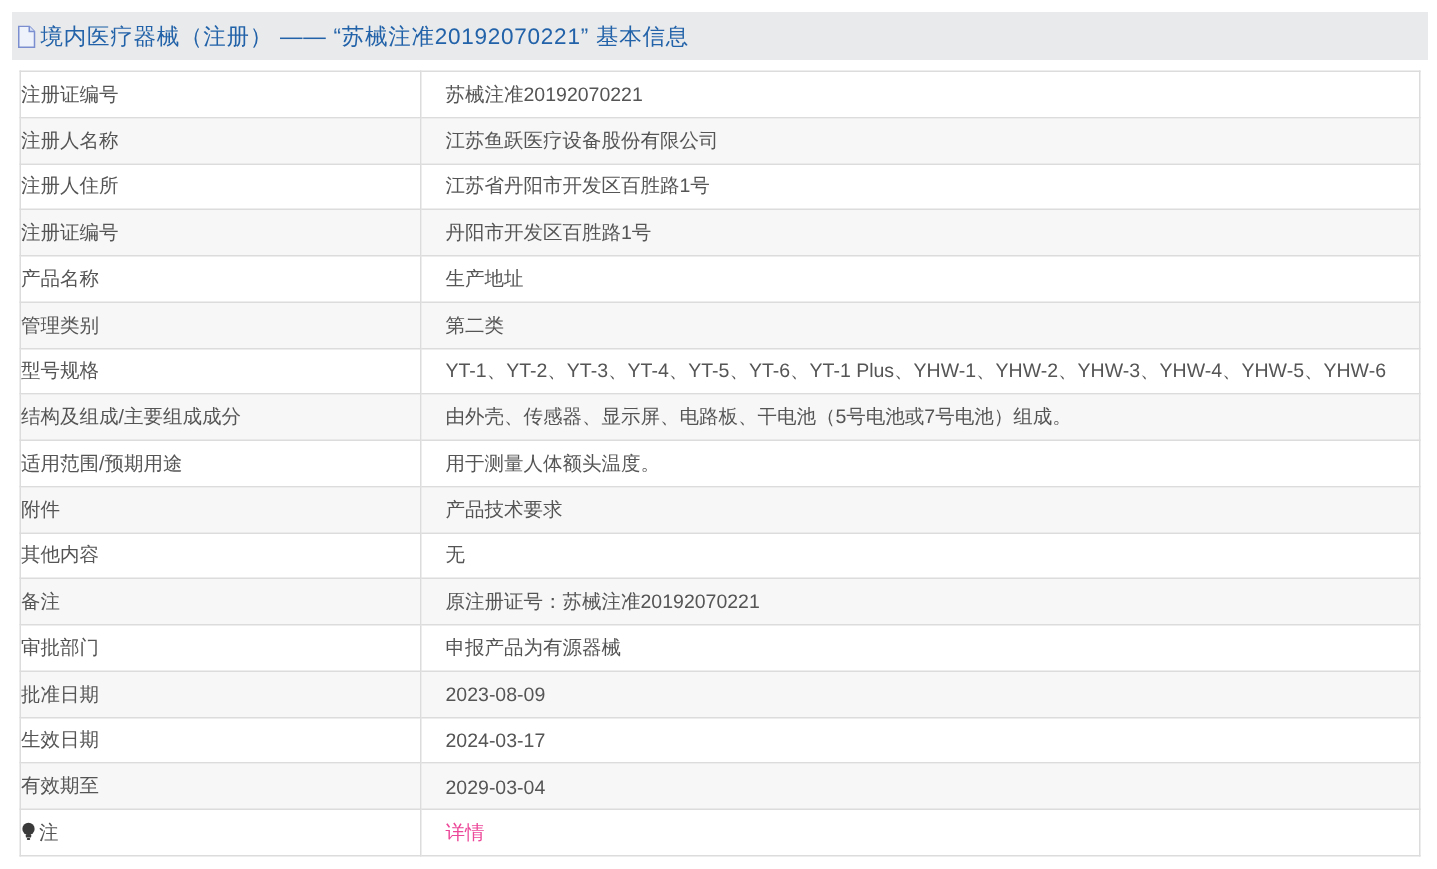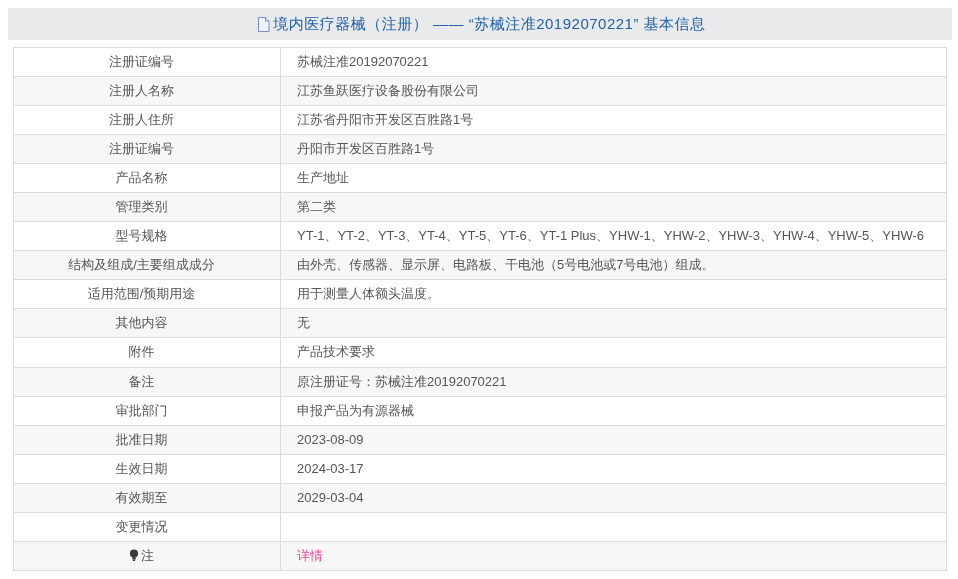--- a/index.html
+++ b/index.html
@@ -21,21 +21,20 @@
     position: absolute;
     left: 8px;
     top: 8px;
     width: 944px;
     height: 32px;
     background: #e9eaec;
     display: flex;
     align-items: center;
     box-sizing: border-box;
     padding-left: 3px;
-    justify-content: center;
   }
   .doc-icon {
     width: 13px;
     height: 15px;
     margin-right: 3px;
     flex: 0 0 auto;
     display: inline-block;
   }
   .header-title {
     color: #2262a8;
@@ -67,21 +66,21 @@
     white-space: nowrap;
   }
   .info-table tr:nth-child(even) td {
     background: #f7f7f7;
   }
   .info-table tr:nth-child(odd) td {
     background: #ffffff;
   }
   td.row-label {
     width: 255px;
-    text-align: center;
+    text-align: left;
     padding-right: 11px;
   }
   td.row-value {
     padding-left: 16px;
   }
   td.row-value a {
     color: #ec4899;
     text-decoration: none;
     cursor: pointer;
     font-family: Liberation Serif, serif;
@@ -141,26 +140,26 @@
         </tr>
         <tr>
           <td class="row-label">结构及组成/主要组成成分</td>
           <td class="row-value">由外壳、传感器、显示屏、电路板、干电池（5号电池或7号电池）组成。</td>
         </tr>
         <tr>
           <td class="row-label">适用范围/预期用途</td>
           <td class="row-value">用于测量人体额头温度。</td>
         </tr>
         <tr>
+          <td class="row-label">附件</td>
+          <td class="row-value">产品技术要求</td>
+        </tr>
+        <tr>
           <td class="row-label">其他内容</td>
           <td class="row-value">无</td>
-        </tr>
-        <tr>
-          <td class="row-label">附件</td>
-          <td class="row-value">产品技术要求</td>
         </tr>
         <tr>
           <td class="row-label">备注</td>
           <td class="row-value">原注册证号：苏械注准20192070221</td>
         </tr>
         <tr>
           <td class="row-label">审批部门</td>
           <td class="row-value">申报产品为有源器械</td>
         </tr>
         <tr>
@@ -169,24 +168,20 @@
         </tr>
         <tr>
           <td class="row-label">生效日期</td>
           <td class="row-value">2024-03-17</td>
         </tr>
         <tr>
           <td class="row-label">有效期至</td>
           <td class="row-value">2029-03-04</td>
         </tr>
         <tr>
-          <td class="row-label">变更情况</td>
-          <td class="row-value"></td>
-        </tr>
-        <tr>
           <td class="row-label"><span class="bulb-icon"><svg width="10" height="13" viewBox="0 0 10 13">
                 <circle cx="5" cy="4.6" r="4.1" fill="#3a3a3a"></circle>
                 <rect x="3.2" y="8.2" width="3.6" height="2.2" rx="0.6" fill="#3a3a3a"></rect>
                 <rect x="3.9" y="10.6" width="2.2" height="1.4" rx="0.5" fill="#3a3a3a"></rect>
               </svg></span><span>注</span></td>
           <td class="row-value"><a href="javascript:void(0)">详情</a></td>
         </tr>
       </tbody>
   </table>
 

